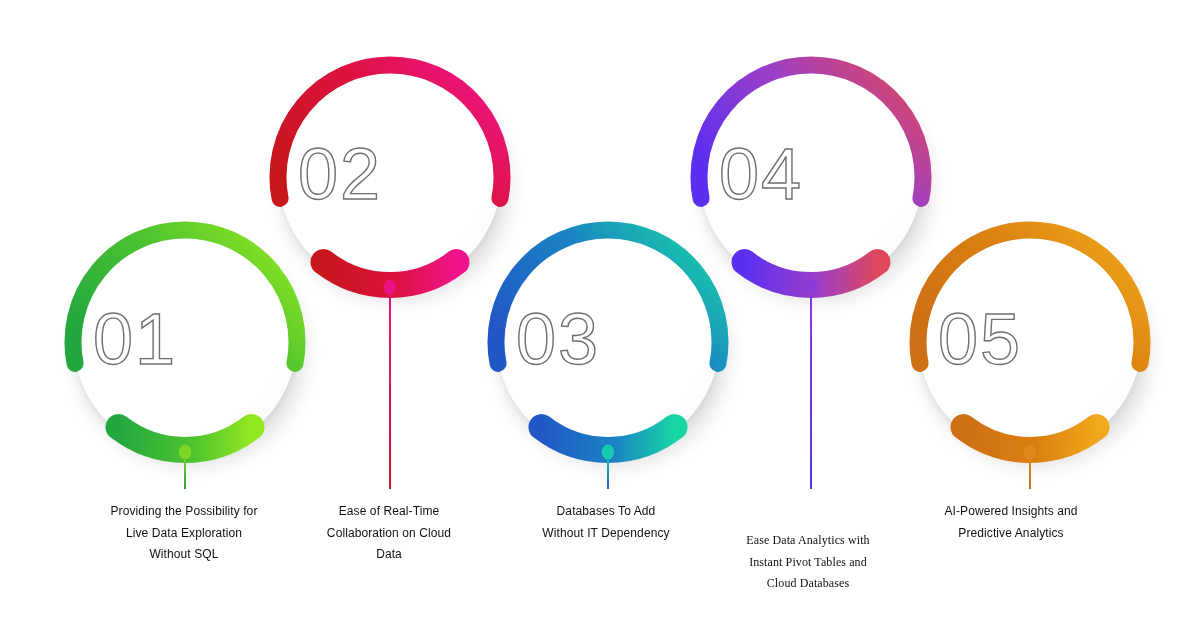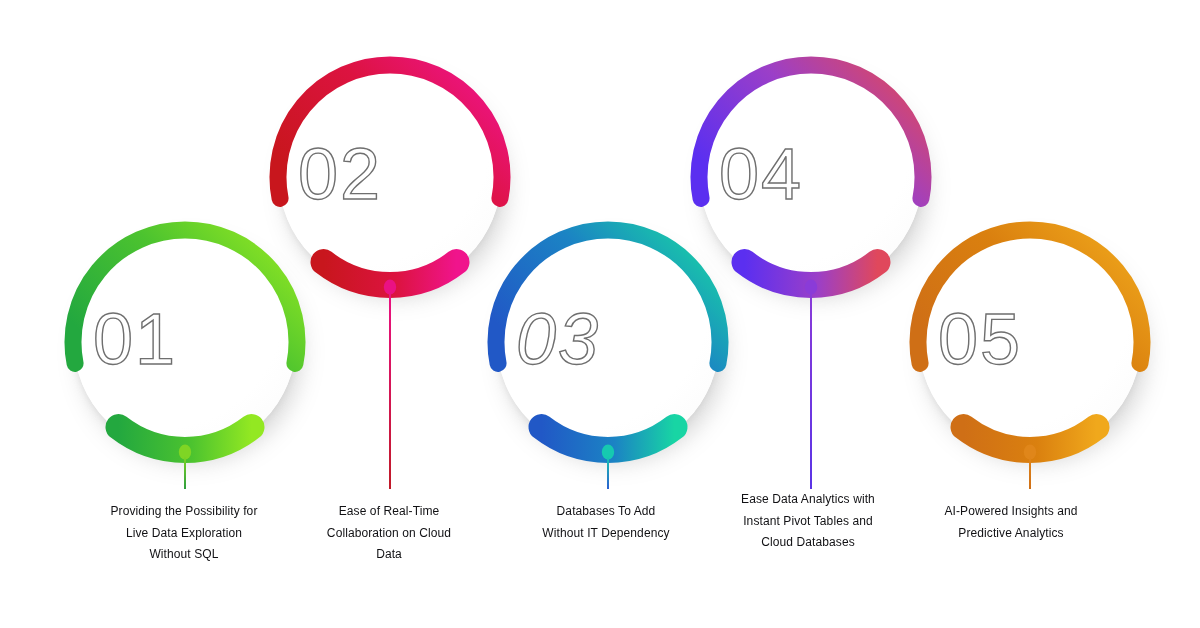--- a/index.html
+++ b/index.html
@@ -110,21 +110,21 @@
         </div>
       </div>
       <div class="stem" style="left: 389.2px; top: 291px; height: 198px; background: linear-gradient(rgb(234, 17, 131), rgb(192, 26, 40));"></div>
       <div class="label" style="left: 286px; top: 501px; width: 206px;">
         <div>Ease of Real-Time</div>
         <div>Collaboration on Cloud</div>
         <div>Data</div>
       </div>
     </div>
     <div class="item" style="left: 0px; top: 0px;">
-      <div class="ring-wrap" style="left: 458px; top: 192px; font-style: italic;">
+      <div class="ring-wrap" style="left: 458px; top: 192px;">
         <div class="disc"></div>
         <svg class="arcsvg below" viewBox="0 0 300 300">
           <defs>
             <linearGradient id="gt2" x1="0%" y1="70%" x2="100%" y2="10%">
               <stop offset="0%" stop-color="#2158c6"></stop>
               <stop offset="52%" stop-color="#1b83c4"></stop>
               <stop offset="100%" stop-color="#18d5a4"></stop>
             </linearGradient>
             <linearGradient id="gb2" x1="0%" y1="0%" x2="100%" y2="0%">
               <stop offset="0%" stop-color="#2158c6"></stop>
@@ -168,21 +168,21 @@
           <path d="M 216.49 235.11 A 108 108 0 0 1 83.51 235.11" fill="none" stroke="url(#gb3)" stroke-width="26" stroke-linecap="round"></path>
           <ellipse cx="150" cy="260" rx="6.2" ry="7.4" fill="#8a3bd8"></ellipse>
         </svg>
         <div class="numlayer">
           <svg class="numsvg" width="200" height="96" viewBox="0 0 200 96">
             <text class="numtext" x="100" y="70" text-anchor="middle">04</text>
           </svg>
         </div>
       </div>
       <div class="stem" style="left: 810.2px; top: 291px; height: 198px; background: linear-gradient(rgb(138, 59, 216), rgb(91, 52, 230));"></div>
-      <div class="label" style="left: 700px; top: 489px; width: 216px;">
+      <div class="label" style="left: 700px; top: 530px; width: 216px; font-family: Liberation Serif, serif;">
         <div>Ease Data Analytics with</div>
         <div>Instant Pivot Tables and</div>
         <div>Cloud Databases</div>
       </div>
     </div>
     <div class="item" style="left: 0px; top: 0px;">
       <div class="ring-wrap" style="left: 880px; top: 192px;">
         <div class="disc"></div>
         <svg class="arcsvg below" viewBox="0 0 300 300">
           <defs>

